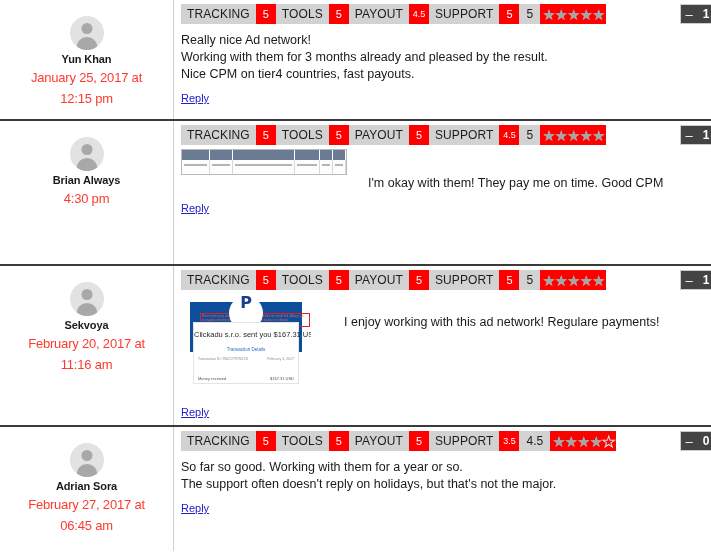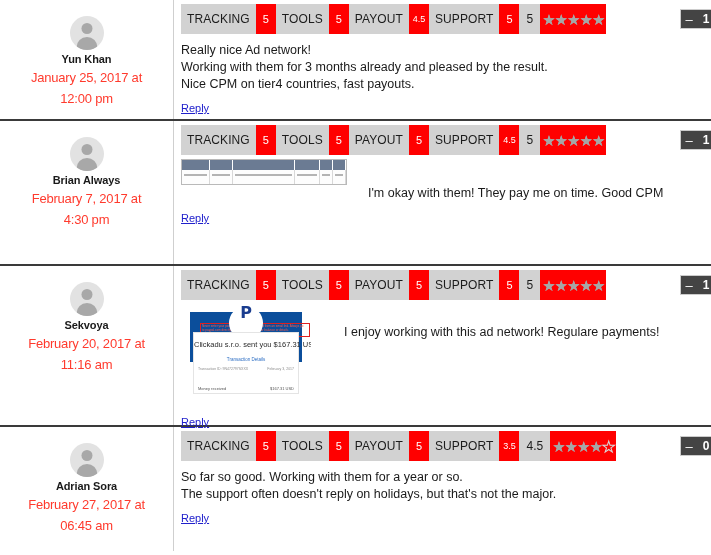--- a/index.html
+++ b/index.html
@@ -88,21 +88,21 @@
     flex: 1 1 auto;
     box-sizing: border-box;
     padding: 4px 0 0 7px;
     position: relative;
   }
 
   
   .rating-bar {
     display: flex;
     align-items: stretch;
-    height: 30px;
+    height: 20px;
     font-size: 12px;
     width: 493px;
   }
   .rate-label {
     background: #d2d2d2;
     color: #1c1c1c;
     display: flex;
     align-items: center;
     padding: 0 6px;
     letter-spacing: 0.1px;
@@ -345,21 +345,21 @@
 
 <div class="comment-list" id="list">
     <div class="comment c1">
       <div class="author-col">
         <div class="avatar">
           <div class="head"></div>
           <div class="body"></div>
         </div>
         <div class="author-name">Yun Khan</div>
         <div class="author-date">January 25, 2017 at</div>
-        <div class="author-date">12:00 pm</div>
+        <div class="author-date">12:15 pm</div>
       </div>
       <div class="content-col"><div style="display: flex; align-items: center;">
           <div class="rating-bar">
             <div class="rate-label">TRACKING</div>
             <div class="rate-val">5</div>
             <div class="rate-label">TOOLS</div>
             <div class="rate-val">5</div>
             <div class="rate-label">PAYOUT</div>
             <div class="rate-val small">4.5</div>
             <div class="rate-label">SUPPORT</div>
@@ -383,21 +383,20 @@
           <p>Nice CPM on tier4 countries, fast payouts.</p>
         </div><a class="reply-link" href="#">Reply</a></div>
     </div>
     <div class="comment c2">
       <div class="author-col">
         <div class="avatar">
           <div class="head"></div>
           <div class="body"></div>
         </div>
         <div class="author-name">Brian Always</div>
-        <div class="author-date">February 7, 2017 at</div>
         <div class="author-date">4:30 pm</div>
       </div>
       <div class="content-col"><div style="display: flex; align-items: center;">
           <div class="rating-bar">
             <div class="rate-label">TRACKING</div>
             <div class="rate-val">5</div>
             <div class="rate-label">TOOLS</div>
             <div class="rate-val">5</div>
             <div class="rate-label">PAYOUT</div>
             <div class="rate-val">5</div>

